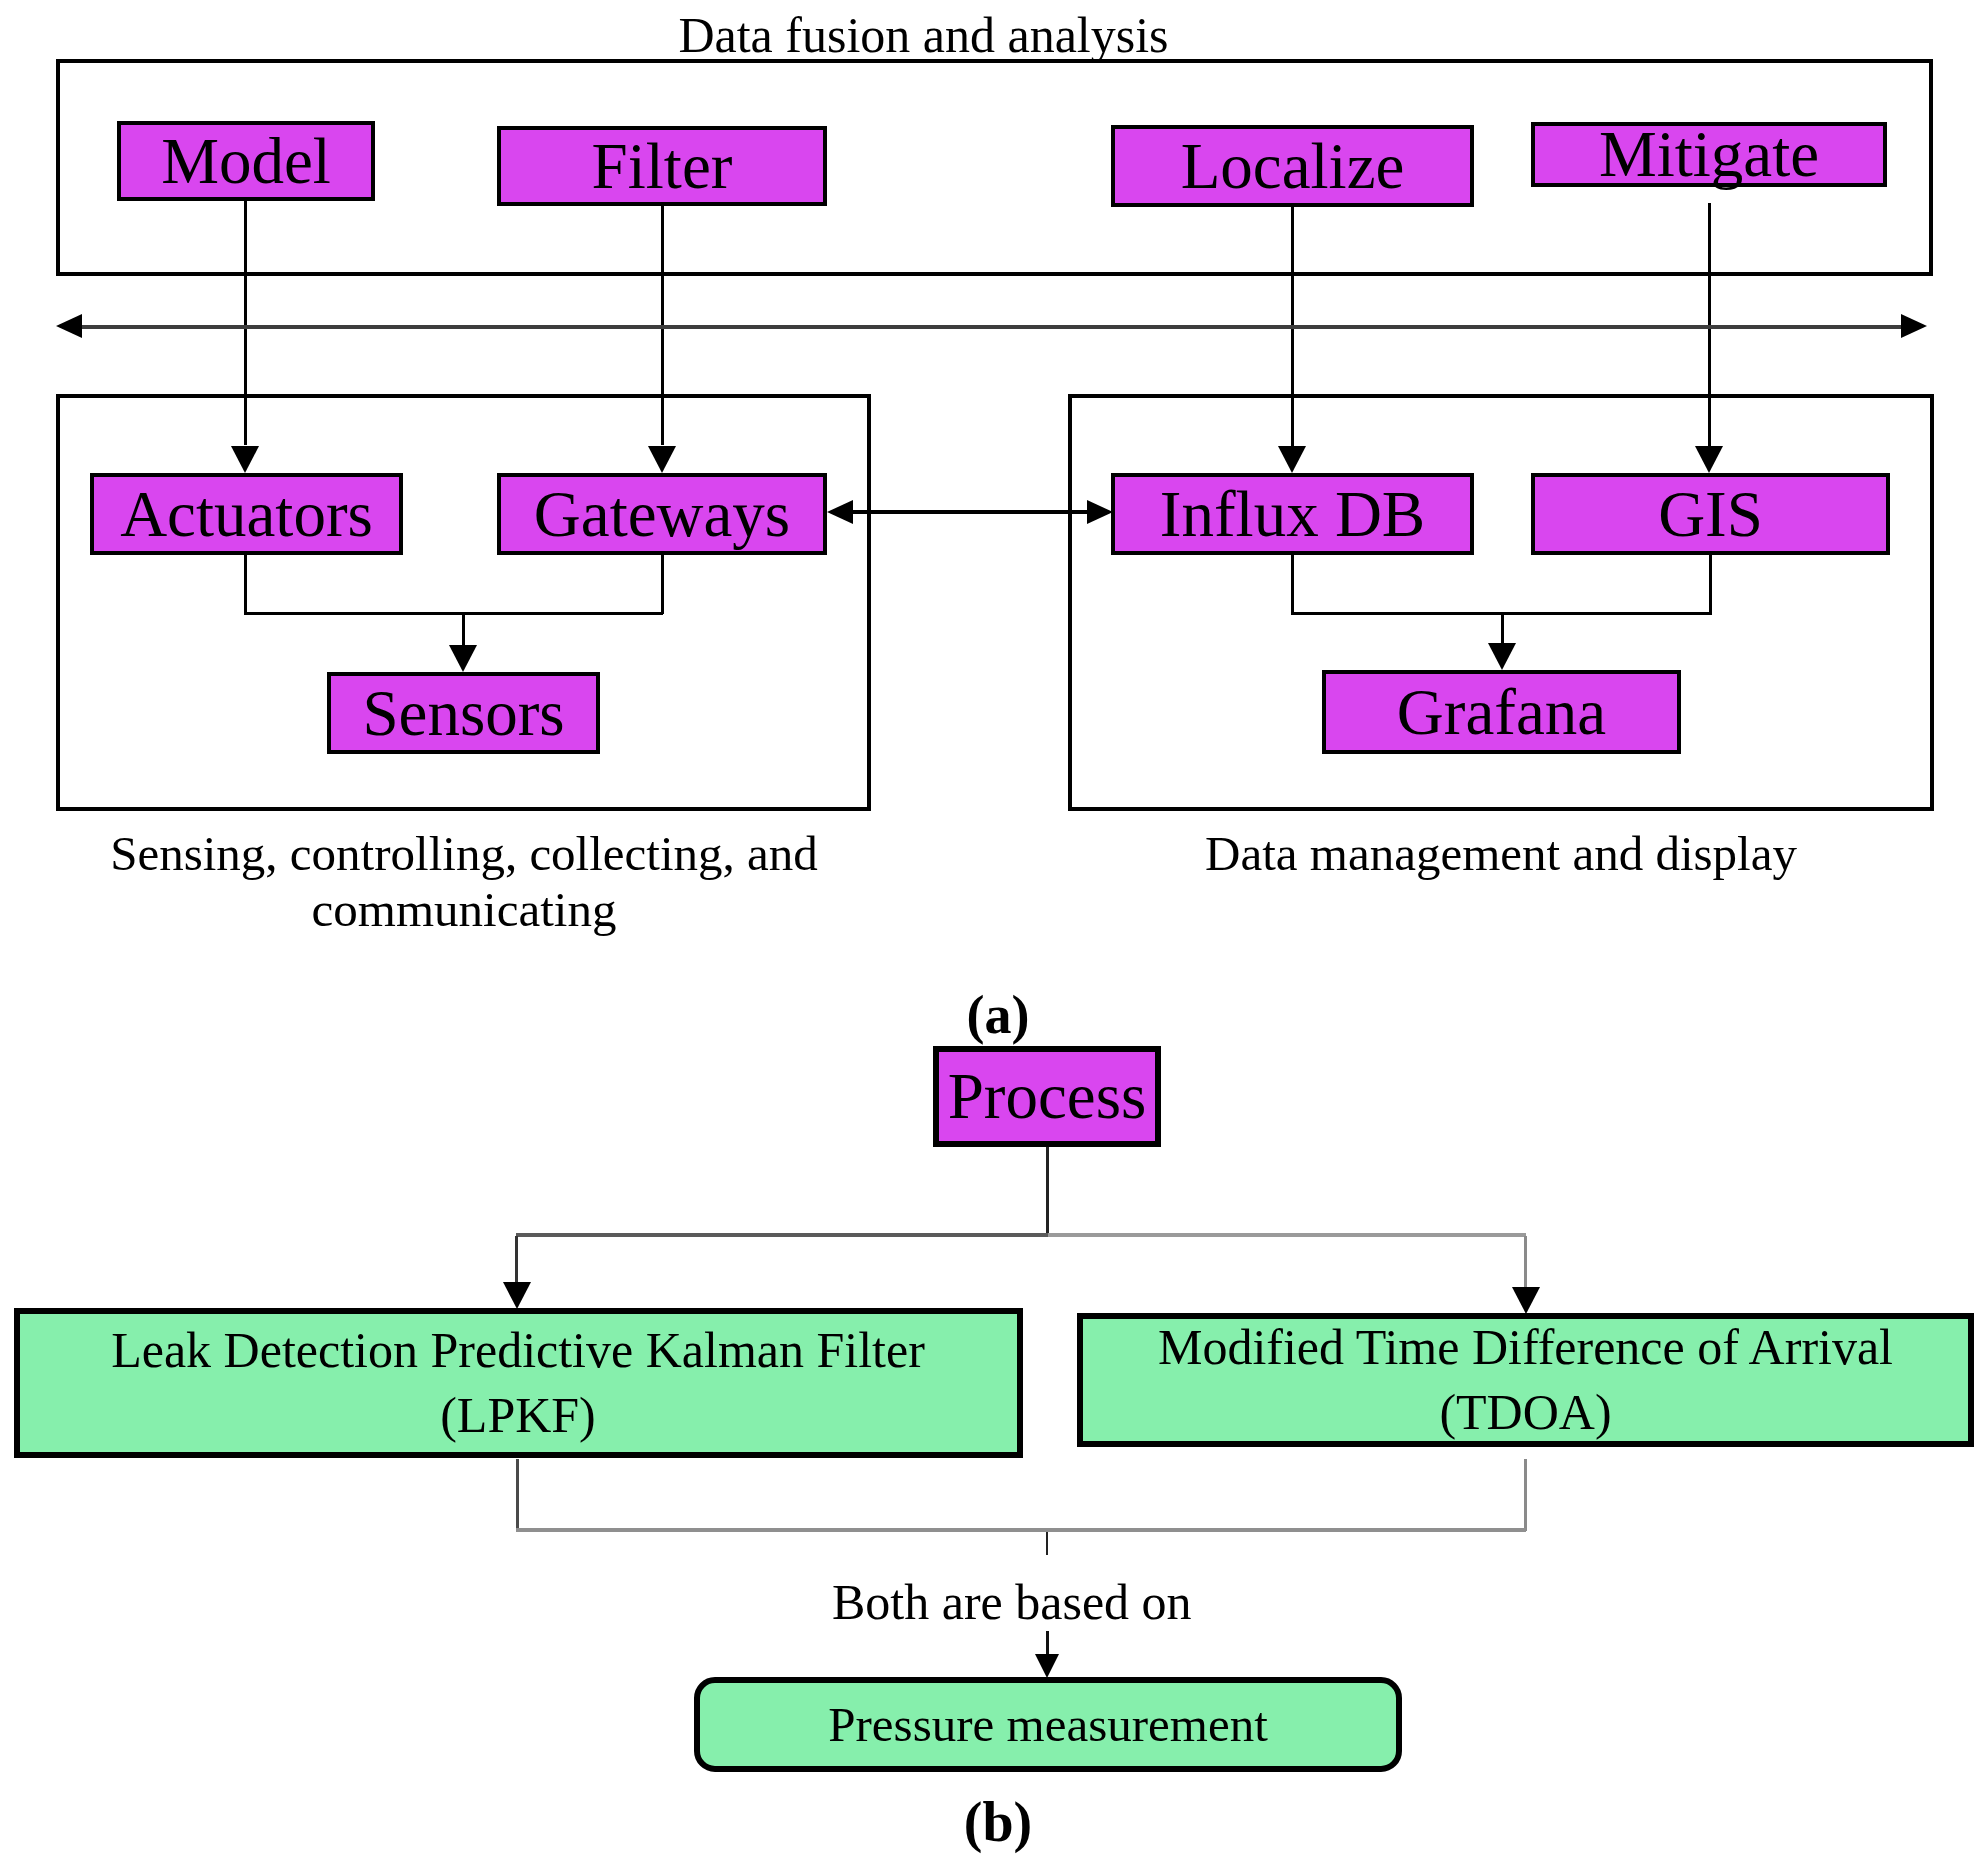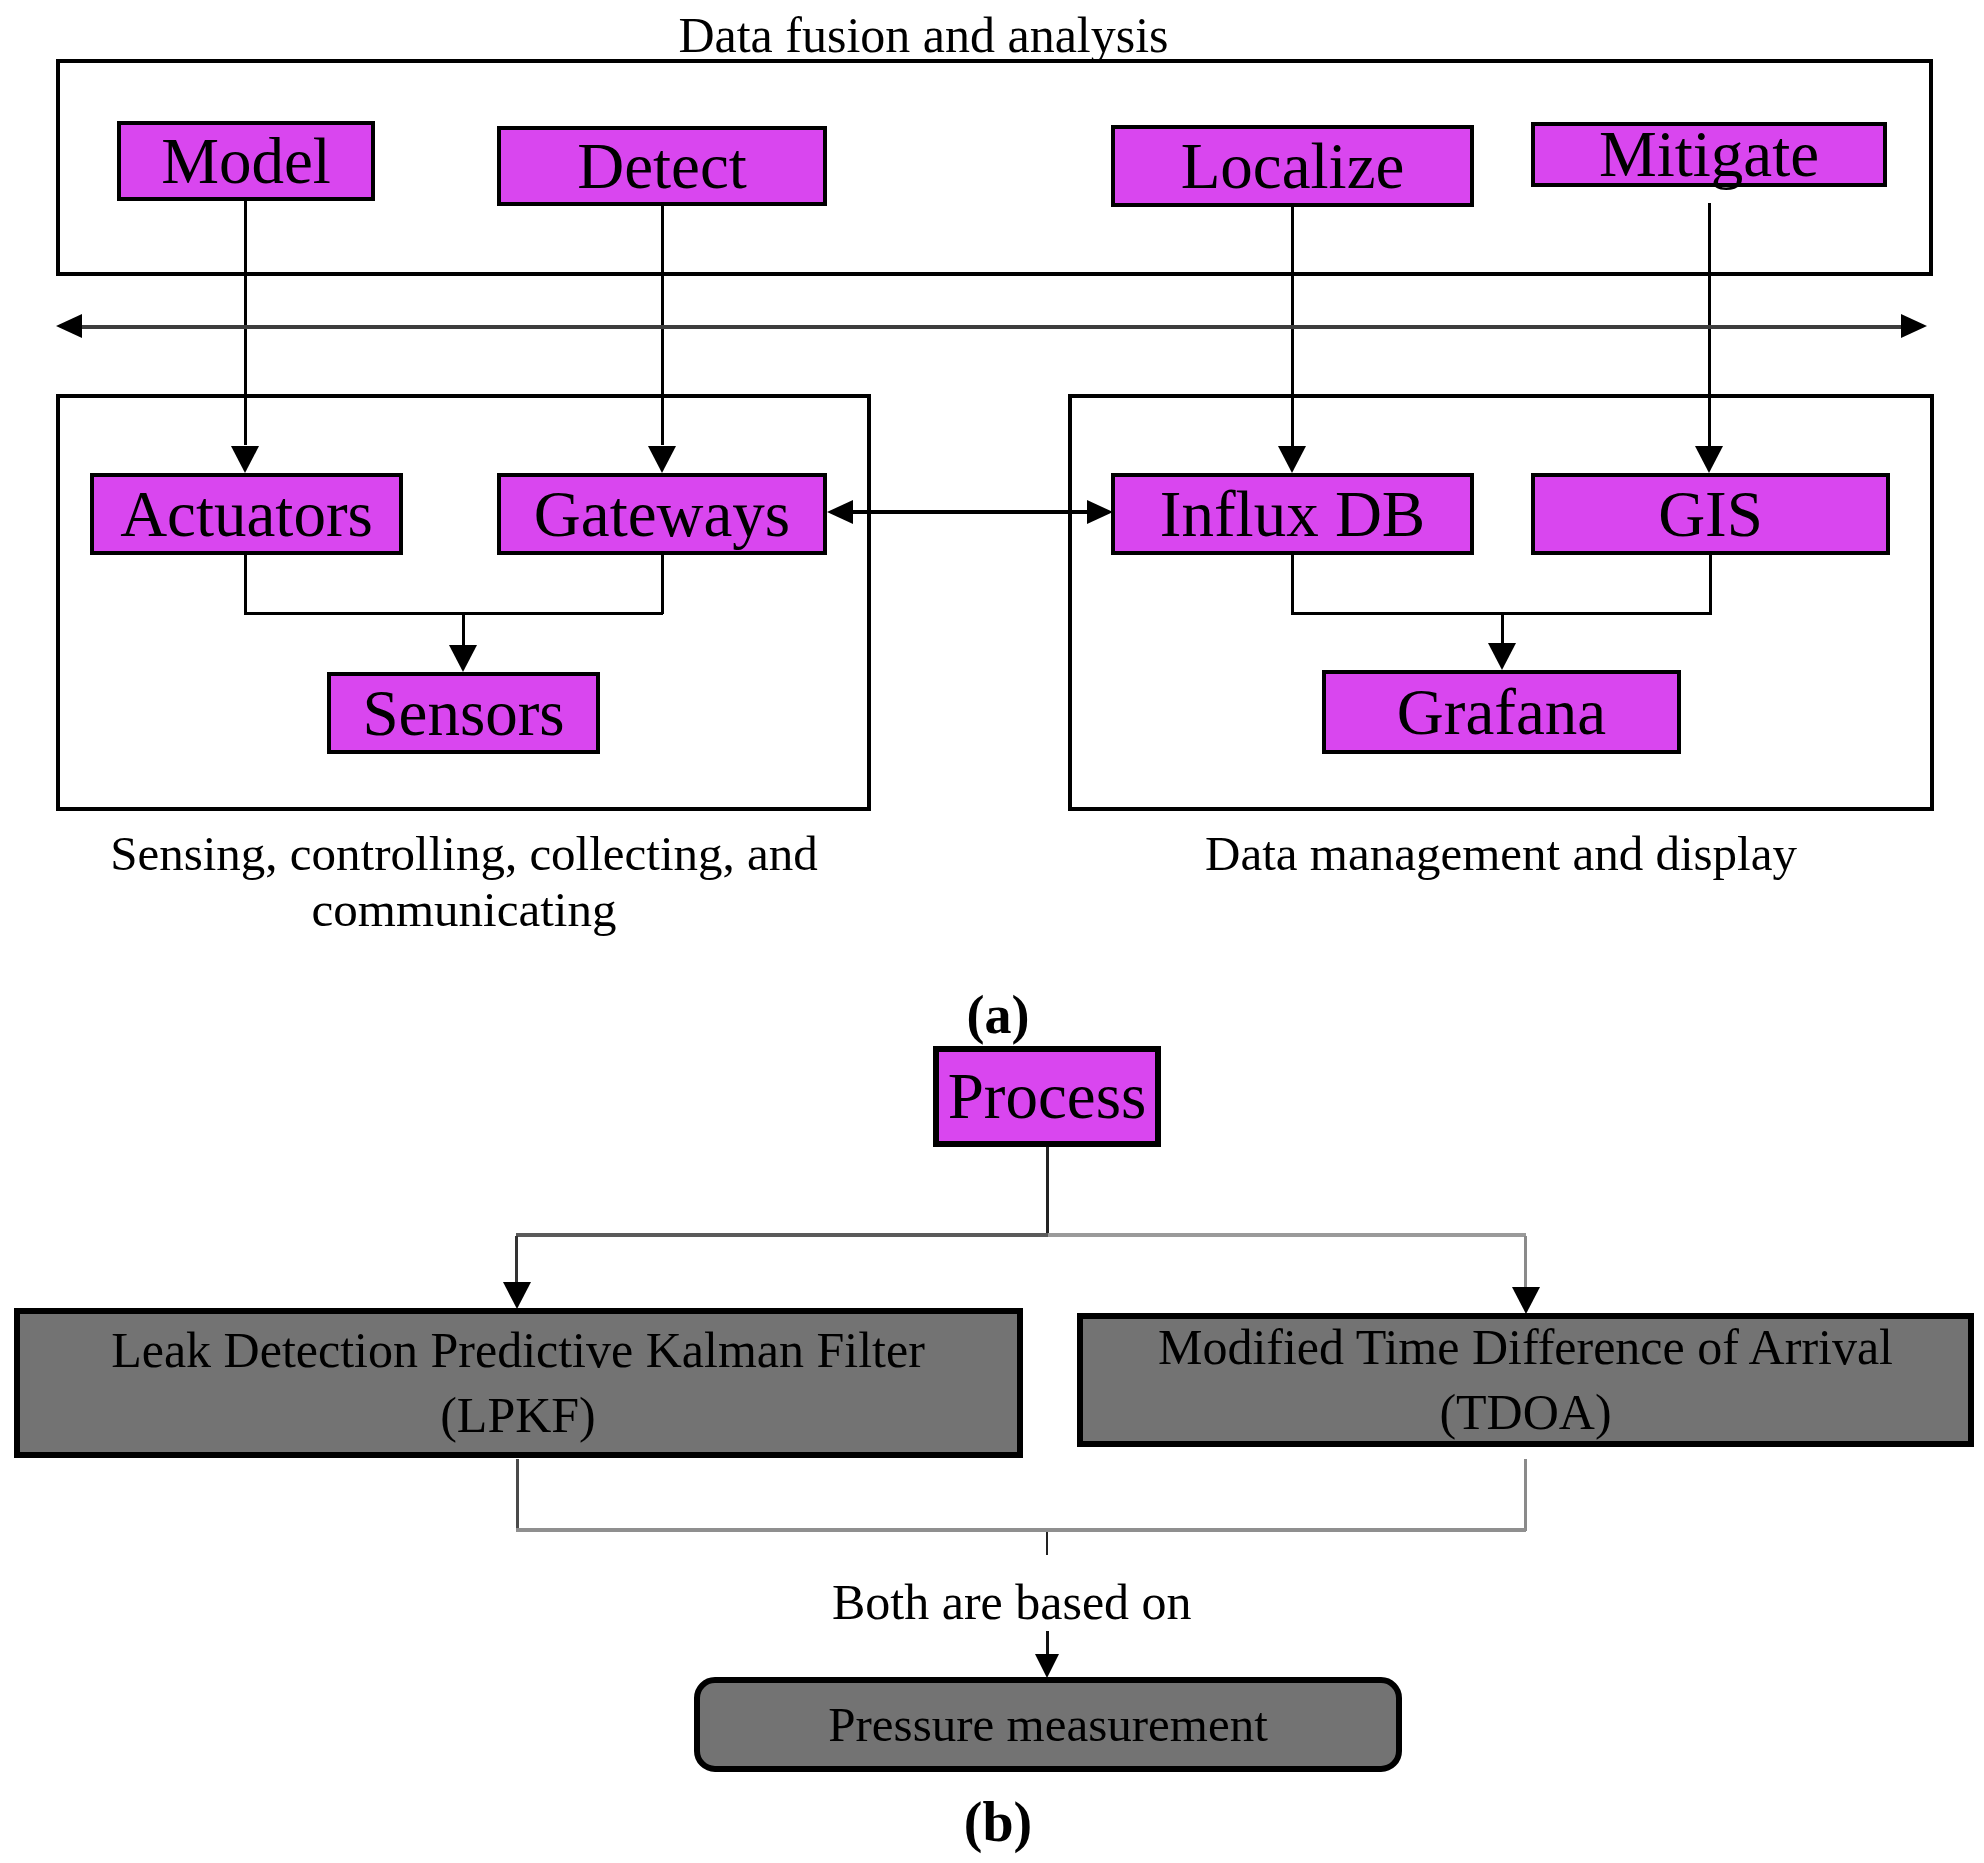--- a/index.html
+++ b/index.html
@@ -2,21 +2,21 @@
 <html style="font-size:9.8px"><head>
 <meta charset="utf-8">
 <style>
   html,body{margin:0;padding:0;background:#fff;}
   body{width:1985px;height:1864px;position:relative;overflow:hidden;
        font-family:"Liberation Serif","DejaVu Serif",serif;color:#000;}
   *{box-sizing:border-box;}
   .abs{position:absolute;}
   .node{position:absolute;border:4.3px solid #000;background:#d946ef;display:flex;
         align-items:center;justify-content:center;font-size:65px;text-align:center;}
-  .bnode{position:absolute;border:6.8px solid #000;background:#737373;display:flex;
+  .bnode{position:absolute;border:6.8px solid #000;background:#86efac;display:flex;
          flex-direction:column;align-items:center;justify-content:center;
          font-size:50px;line-height:1.3;text-align:left;}
   .container{position:absolute;border:4.9px solid #000;background:transparent;}
   .vl,.hl{position:absolute;background:#000;}
   .ah-down{position:absolute;width:0;height:0;border-left:14px solid transparent;
            border-right:14px solid transparent;border-top:27px solid #000;}
   .ah-down-sm{position:absolute;width:0;height:0;border-left:12.3px solid transparent;
            border-right:12.3px solid transparent;border-top:24.6px solid #000;}
   .ah-left{position:absolute;width:0;height:0;border-top:12.3px solid transparent;
            border-bottom:12.3px solid transparent;border-right:26px solid #000;}
@@ -104,21 +104,21 @@
 </head>
 <body>
 
 <div id="title" class="abs">Data fusion and analysis</div>
 
 <div id="c-top" class="container"></div>
 <div id="c-left" class="container"></div>
 <div id="c-right" class="container"></div>
 
 <div id="b-model" class="node">Model</div>
-<div id="b-detect" class="node">Detect</div>
+<div id="b-detect" class="node">Filter</div>
 <div id="b-localize" class="node">Localize</div>
 <div id="b-mitigate" class="node">Mitigate</div>
 
 <div id="l-model" class="vl"></div>
 <div id="ah-model" class="ah-down"></div>
 <div id="l-detect" class="vl"></div>
 <div id="ah-detect" class="ah-down"></div>
 <div id="l-localize" class="vl"></div>
 <div id="ah-localize" class="ah-down"></div>
 <div id="l-mitigate" class="vl"></div>

